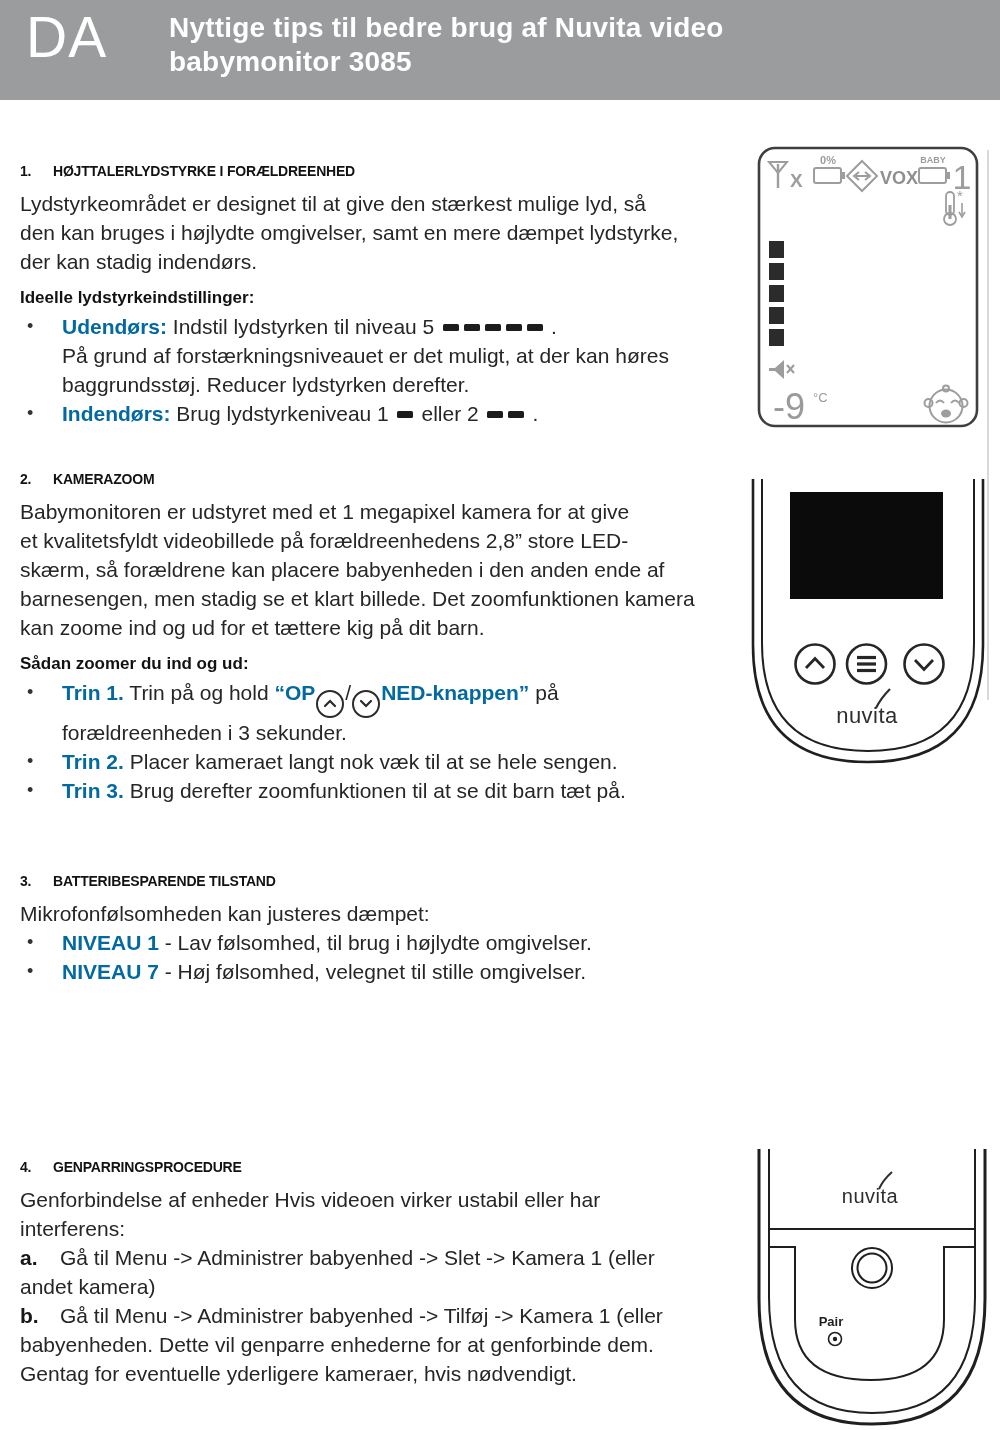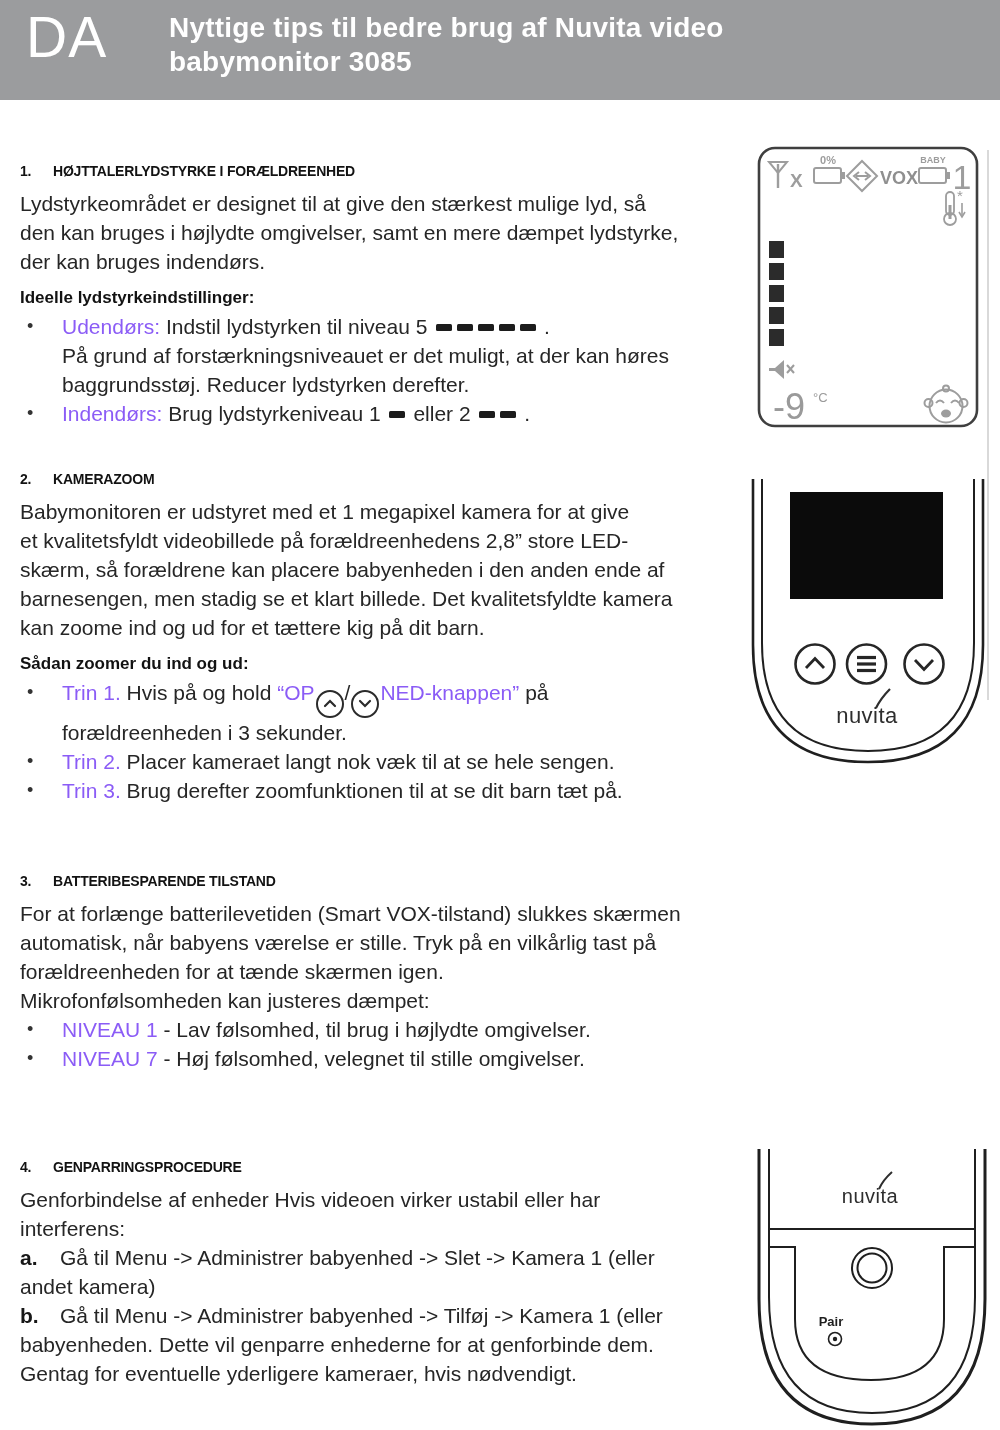--- a/index.html
+++ b/index.html
@@ -13,21 +13,21 @@
 
   
   .sec{position:absolute;left:20px;width:730px;}
   #sec1{top:158px}#sec2{top:466px}#sec3{top:868px}#sec4{top:1154px}
   h2{margin:0 0 5px 0;font-size:14px;line-height:26px;font-weight:700;color:#121212;letter-spacing:-.2px;}
   h2 .num{display:inline-block;width:33px;}
   h3{margin:7px 0 0 0;font-size:17px;line-height:29px;font-weight:700;color:#121212;}
   .body,.bullet,.abitem,.cont,.line{font-size:21px;line-height:29px;}
   .body>div,.cont>div{min-height:29px;}
   p{margin:0;}
-  b{font-weight:400;color:#8b5cf6;}
+  b{font-weight:700;color:#0369a1;}
   .bullet{display:flex;}
   .dot{width:35px;padding-left:7px;font-size:18px;color:#333;}
   .btext{flex:1;}
   .ablbl{display:inline-block;min-width:40px;font-weight:700;color:#171717;}
 
   
   .bars{white-space:nowrap;}
   .bars .bar{display:inline-block;width:16px;height:7px;background:#1c1c1c;border-radius:1.5px;margin:0 2.5px;vertical-align:3px;}
 
   
@@ -55,21 +55,21 @@
         <div>Nyttige tips til bedre brug af Nuvita video</div>
         <div>babymonitor 3085</div>
       </div>
   </header>
 
   <section class="sec" id="sec1">
     <h2><span class="num">1.</span><span>HØJTTALERLYDSTYRKE I FORÆLDREENHED</span></h2>
     <div class="body">
         <div>Lydstyrkeområdet er designet til at give den stærkest mulige lyd, så</div>
         <div>den kan bruges i højlydte omgivelser, samt en mere dæmpet lydstyrke,</div>
-        <div>der kan bruges indendørs.</div>
+        <div>der kan stadig indendørs.</div>
       </div>
     <h3>Ideelle lydstyrkeindstillinger:</h3>
     <div class="bullet">
       <span class="dot">•</span>
       <div class="btext">
         <div class="line">
           <b>Udendørs:</b>
           <span>Indstil lydstyrken til niveau 5</span>
           <span class="bars"><span class="bar"></span><span class="bar"></span><span class="bar"></span><span class="bar"></span><span class="bar"></span></span>
           <span>.</span>
@@ -94,30 +94,30 @@
       </div>
     </div>
   </section>
 
   <section class="sec" id="sec2">
     <h2><span class="num">2.</span><span>KAMERAZOOM</span></h2>
     <div class="body">
         <div>Babymonitoren er udstyret med et 1 megapixel kamera for at give</div>
         <div>et kvalitetsfyldt videobillede på forældreenhedens 2,8” store LED-</div>
         <div>skærm, så forældrene kan placere babyenheden i den anden ende af</div>
-        <div>barnesengen, men stadig se et klart billede. Det kvalitetsfyldte kamera</div>
+        <div>barnesengen, men stadig se et klart billede. Det zoomfunktionen kamera</div>
         <div>kan zoome ind og ud for et tættere kig på dit barn.</div>
       </div>
     <h3>Sådan zoomer du ind og ud:</h3>
     <div class="bullet">
       <span class="dot">•</span>
       <div class="btext">
         <div class="line">
           <b>Trin 1.</b>
-          <span>Hvis på og hold</span>
+          <span>Trin på og hold</span>
           <b>“OP</b><span class="circle-btn">
               <svg width="14" height="9" viewBox="0 0 14 9">
                 <path d="M2,7 L7,2 L12,7" fill="none" stroke="#2b2b2b" stroke-width="2.2" stroke-linecap="round"></path>
               </svg>
             </span><span>/</span><span class="circle-btn">
               <svg width="14" height="9" viewBox="0 0 14 9">
                 <path d="M2,2 L7,7 L12,2" fill="none" stroke="#2b2b2b" stroke-width="2.2" stroke-linecap="round"></path>
               </svg>
             </span><b>NED-knappen”</b>
           <span>på</span>
@@ -130,25 +130,20 @@
       <div class="btext line"><b>Trin 2.</b> <span>Placer kameraet langt nok væk til at se hele sengen.</span></div>
     </div>
     <div class="bullet">
       <span class="dot">•</span>
       <div class="btext line"><b>Trin 3.</b> <span>Brug derefter zoomfunktionen til at se dit barn tæt på.</span></div>
     </div>
   </section>
 
   <section class="sec" id="sec3">
     <h2><span class="num">3.</span><span>BATTERIBESPARENDE TILSTAND</span></h2>
-    <div class="body">
-        <div>For at forlænge batterilevetiden (Smart VOX-tilstand) slukkes skærmen</div>
-        <div>automatisk, når babyens værelse er stille. Tryk på en vilkårlig tast på</div>
-        <div>forældreenheden for at tænde skærmen igen.</div>
-      </div>
     <p class="body">Mikrofonfølsomheden kan justeres dæmpet:</p>
     <div class="bullet">
       <span class="dot">•</span>
       <div class="btext line"><b>NIVEAU 1</b> <span>- Lav følsomhed, til brug i højlydte omgivelser.</span></div>
     </div>
     <div class="bullet">
       <span class="dot">•</span>
       <div class="btext line"><b>NIVEAU 7</b> <span>- Høj følsomhed, velegnet til stille omgivelser.</span></div>
     </div>
   </section>

